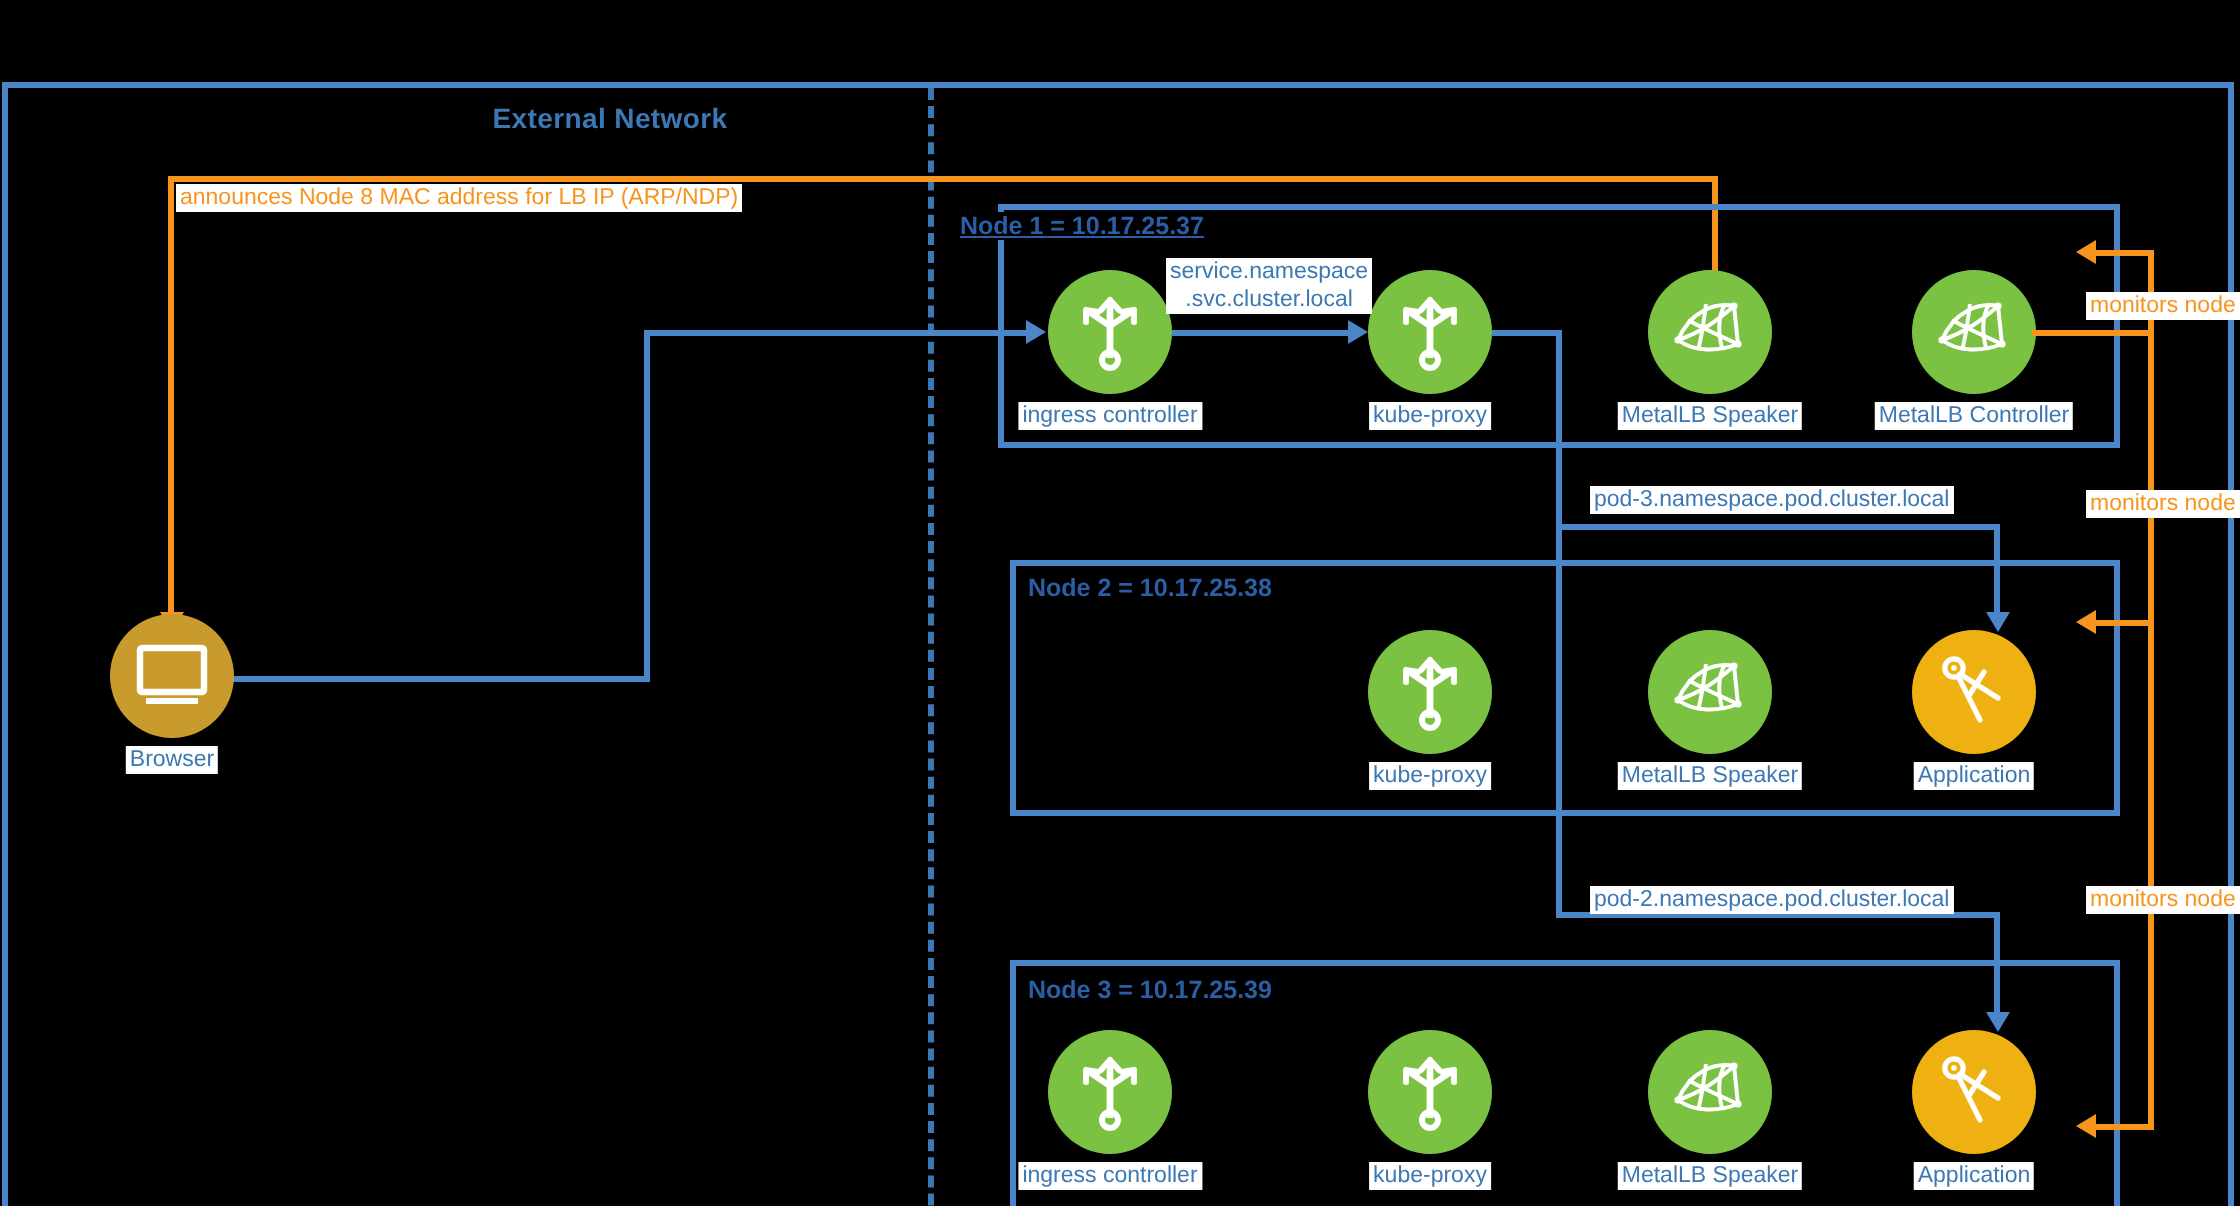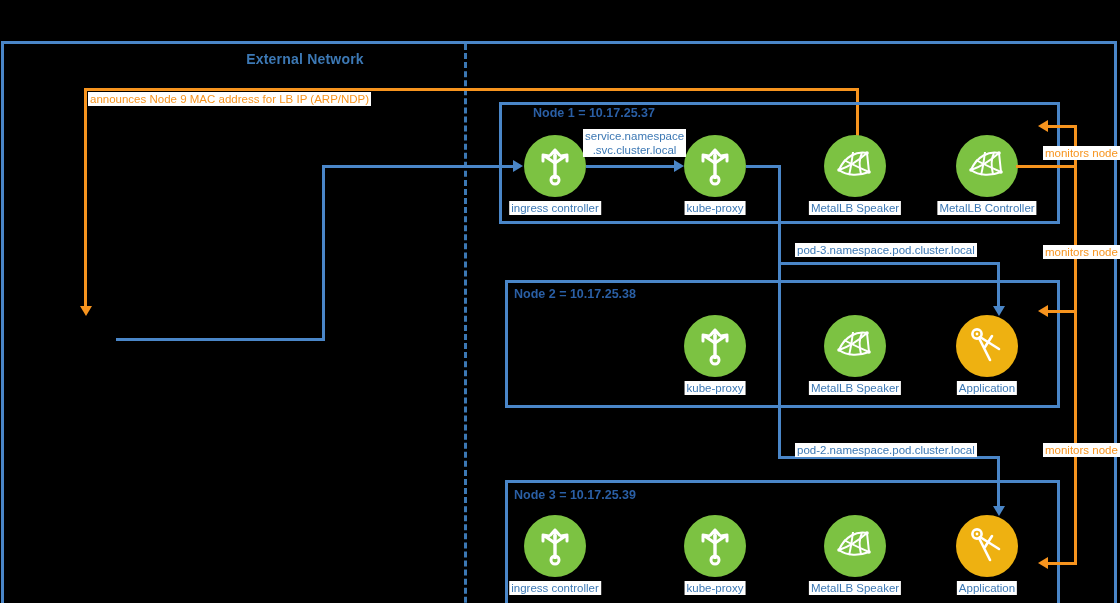--- a/index.html
+++ b/index.html
@@ -70,30 +70,39 @@
 
   <div class="outer-frame"></div>
   <div class="divider"></div>
 
   <div class="zone-title" id="ext-title">External Network</div>
 
   <div class="or orv" style="left:84px;top:48px;height:224px;"></div>
   <div class="or orh" style="left:84px;top:48px;width:775px;"></div>
   <div class="or orv" style="left:856px;top:48px;height:62px;"></div>
   <div class="arw arw-or-d" style="left:80px;top:266px;"></div>
-  <div class="olabel" style="left:88px;top:52px;">announces Node 9 MAC address for LB IP (ARP/NDP)</div>
+  <div class="olabel" style="left:88px;top:52px;">announces Node 8 MAC address for LB IP (ARP/NDP)</div>
 
   <div class="ln lnh" style="left:116px;top:298px;width:209px;"></div>
   <div class="ln lnv" style="left:322px;top:125px;height:176px;"></div>
   <div class="ln lnh" style="left:322px;top:125px;width:193px;"></div>
   <div class="arw arw-r" style="left:513px;top:120px;"></div>
 
+  <div class="icon-wrap" style="left:55px;top:267px;">
+    <div class="icon-circle brown">
+      <svg width="38" height="32" viewBox="0 0 38 32">
+        <rect x="3" y="2" width="32" height="22" rx="1" fill="none" stroke="#fff" stroke-width="3.2"></rect>
+        <rect x="6" y="27" width="26" height="3" fill="#fff"></rect>
+      </svg>
+    </div>
+    <div class="icon-cap">Browser</div>
+  </div>
 
   <div class="node-box" id="node1"></div>
-  <div class="node-label" style="left:531px;top:66px;">Node 1 = 10.17.25.37</div>
+  <div class="node-label" style="left:478px;top:66px;text-decoration:underline;">Node 1 = 10.17.25.37</div>
 
   <div class="icon-wrap" style="left:524px;top:95px;">
     <div class="icon-circle green">
       <svg width="38" height="40" viewBox="0 0 38 40">
         <path d="M19 33 L19 9" stroke="#fff" stroke-width="3.4" fill="none"></path>
         <path d="M19 11 L19 4 M19 4 L14.5 9 M19 4 L23.5 9" stroke="#fff" stroke-width="3" fill="none" stroke-linecap="round"></path>
         <path d="M19 17 L7 9 M7 9 L7 15 M7 9 L13 10" stroke="#fff" stroke-width="3" fill="none" stroke-linecap="round"></path>
         <path d="M19 17 L31 9 M31 9 L31 15 M31 9 L25 10" stroke="#fff" stroke-width="3" fill="none" stroke-linecap="round"></path>
         <circle cx="19" cy="34" r="4" fill="none" stroke="#fff" stroke-width="3"></circle>
       </svg>

